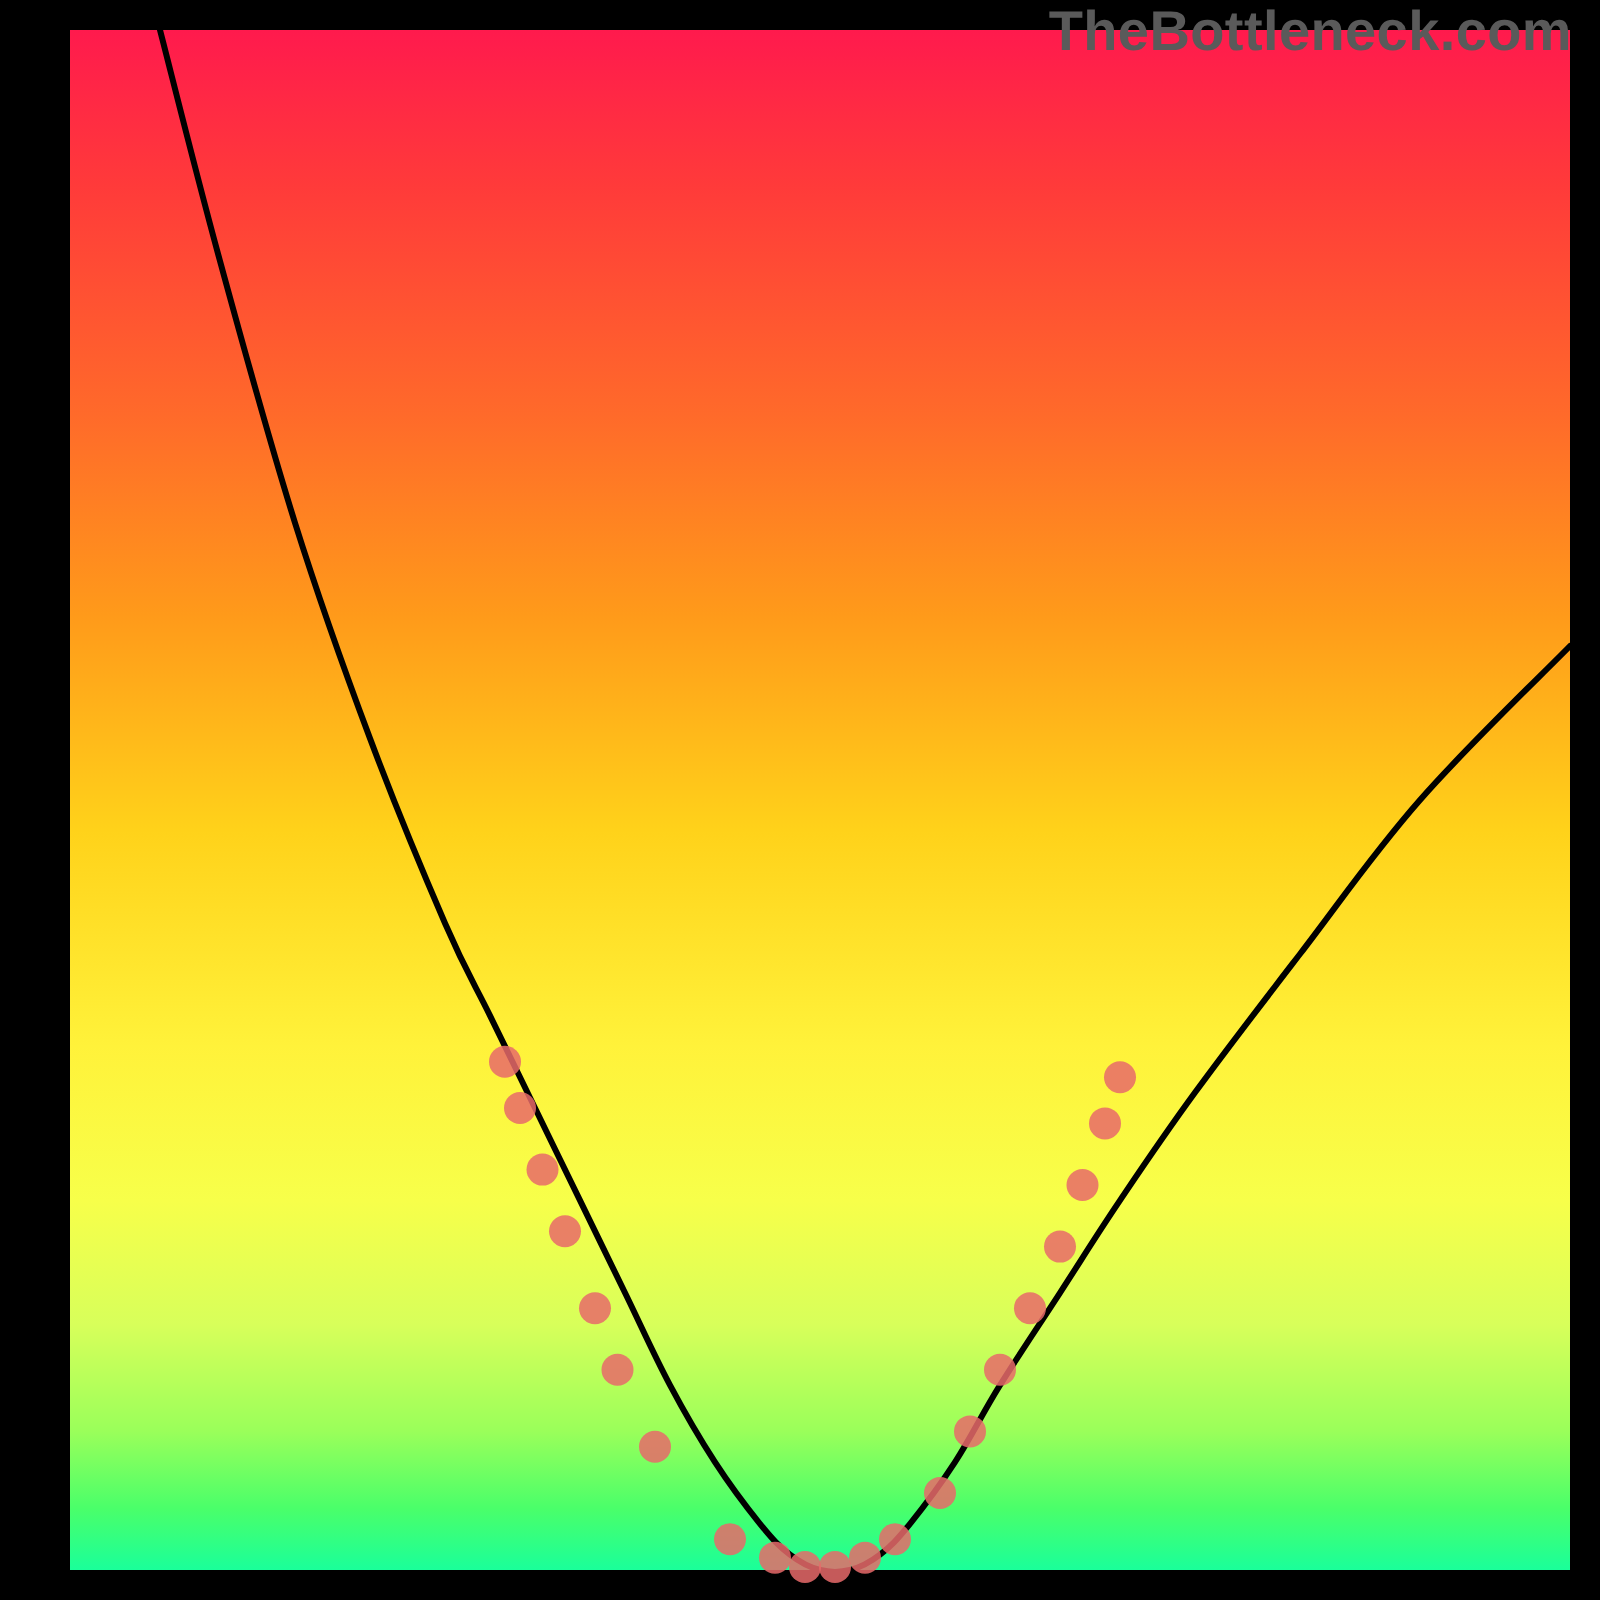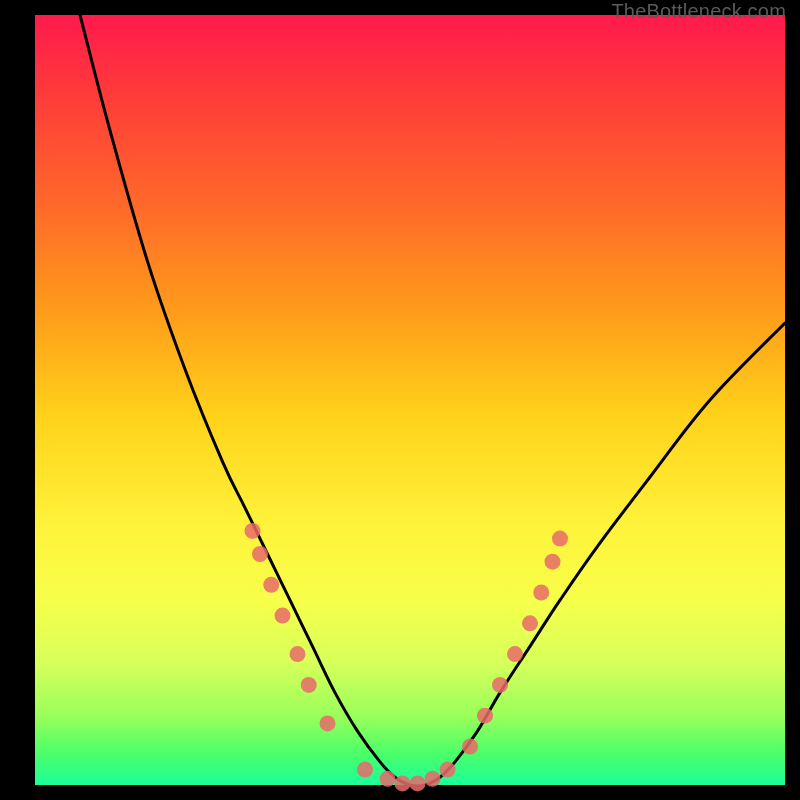--- a/index.html
+++ b/index.html
@@ -36,22 +36,22 @@
       #9aff5a 91%,
       #4aff6a 96%,
       #1aff9a 100%
     );
   }
   .watermark {
     position: absolute;
     top: 0px;
     right: 14px;
     color: #5a5a5a;
-    font-size: 20px;
-    font-weight: 400;
+    font-size: 28px;
+    font-weight: 700;
     letter-spacing: 0.2px;
     z-index: 5;
     text-align: right;
   }
   svg.curve {
     position: absolute;
     left: 0; top: 0;
     width: 750px; height: 770px;
     overflow: visible;
   }

